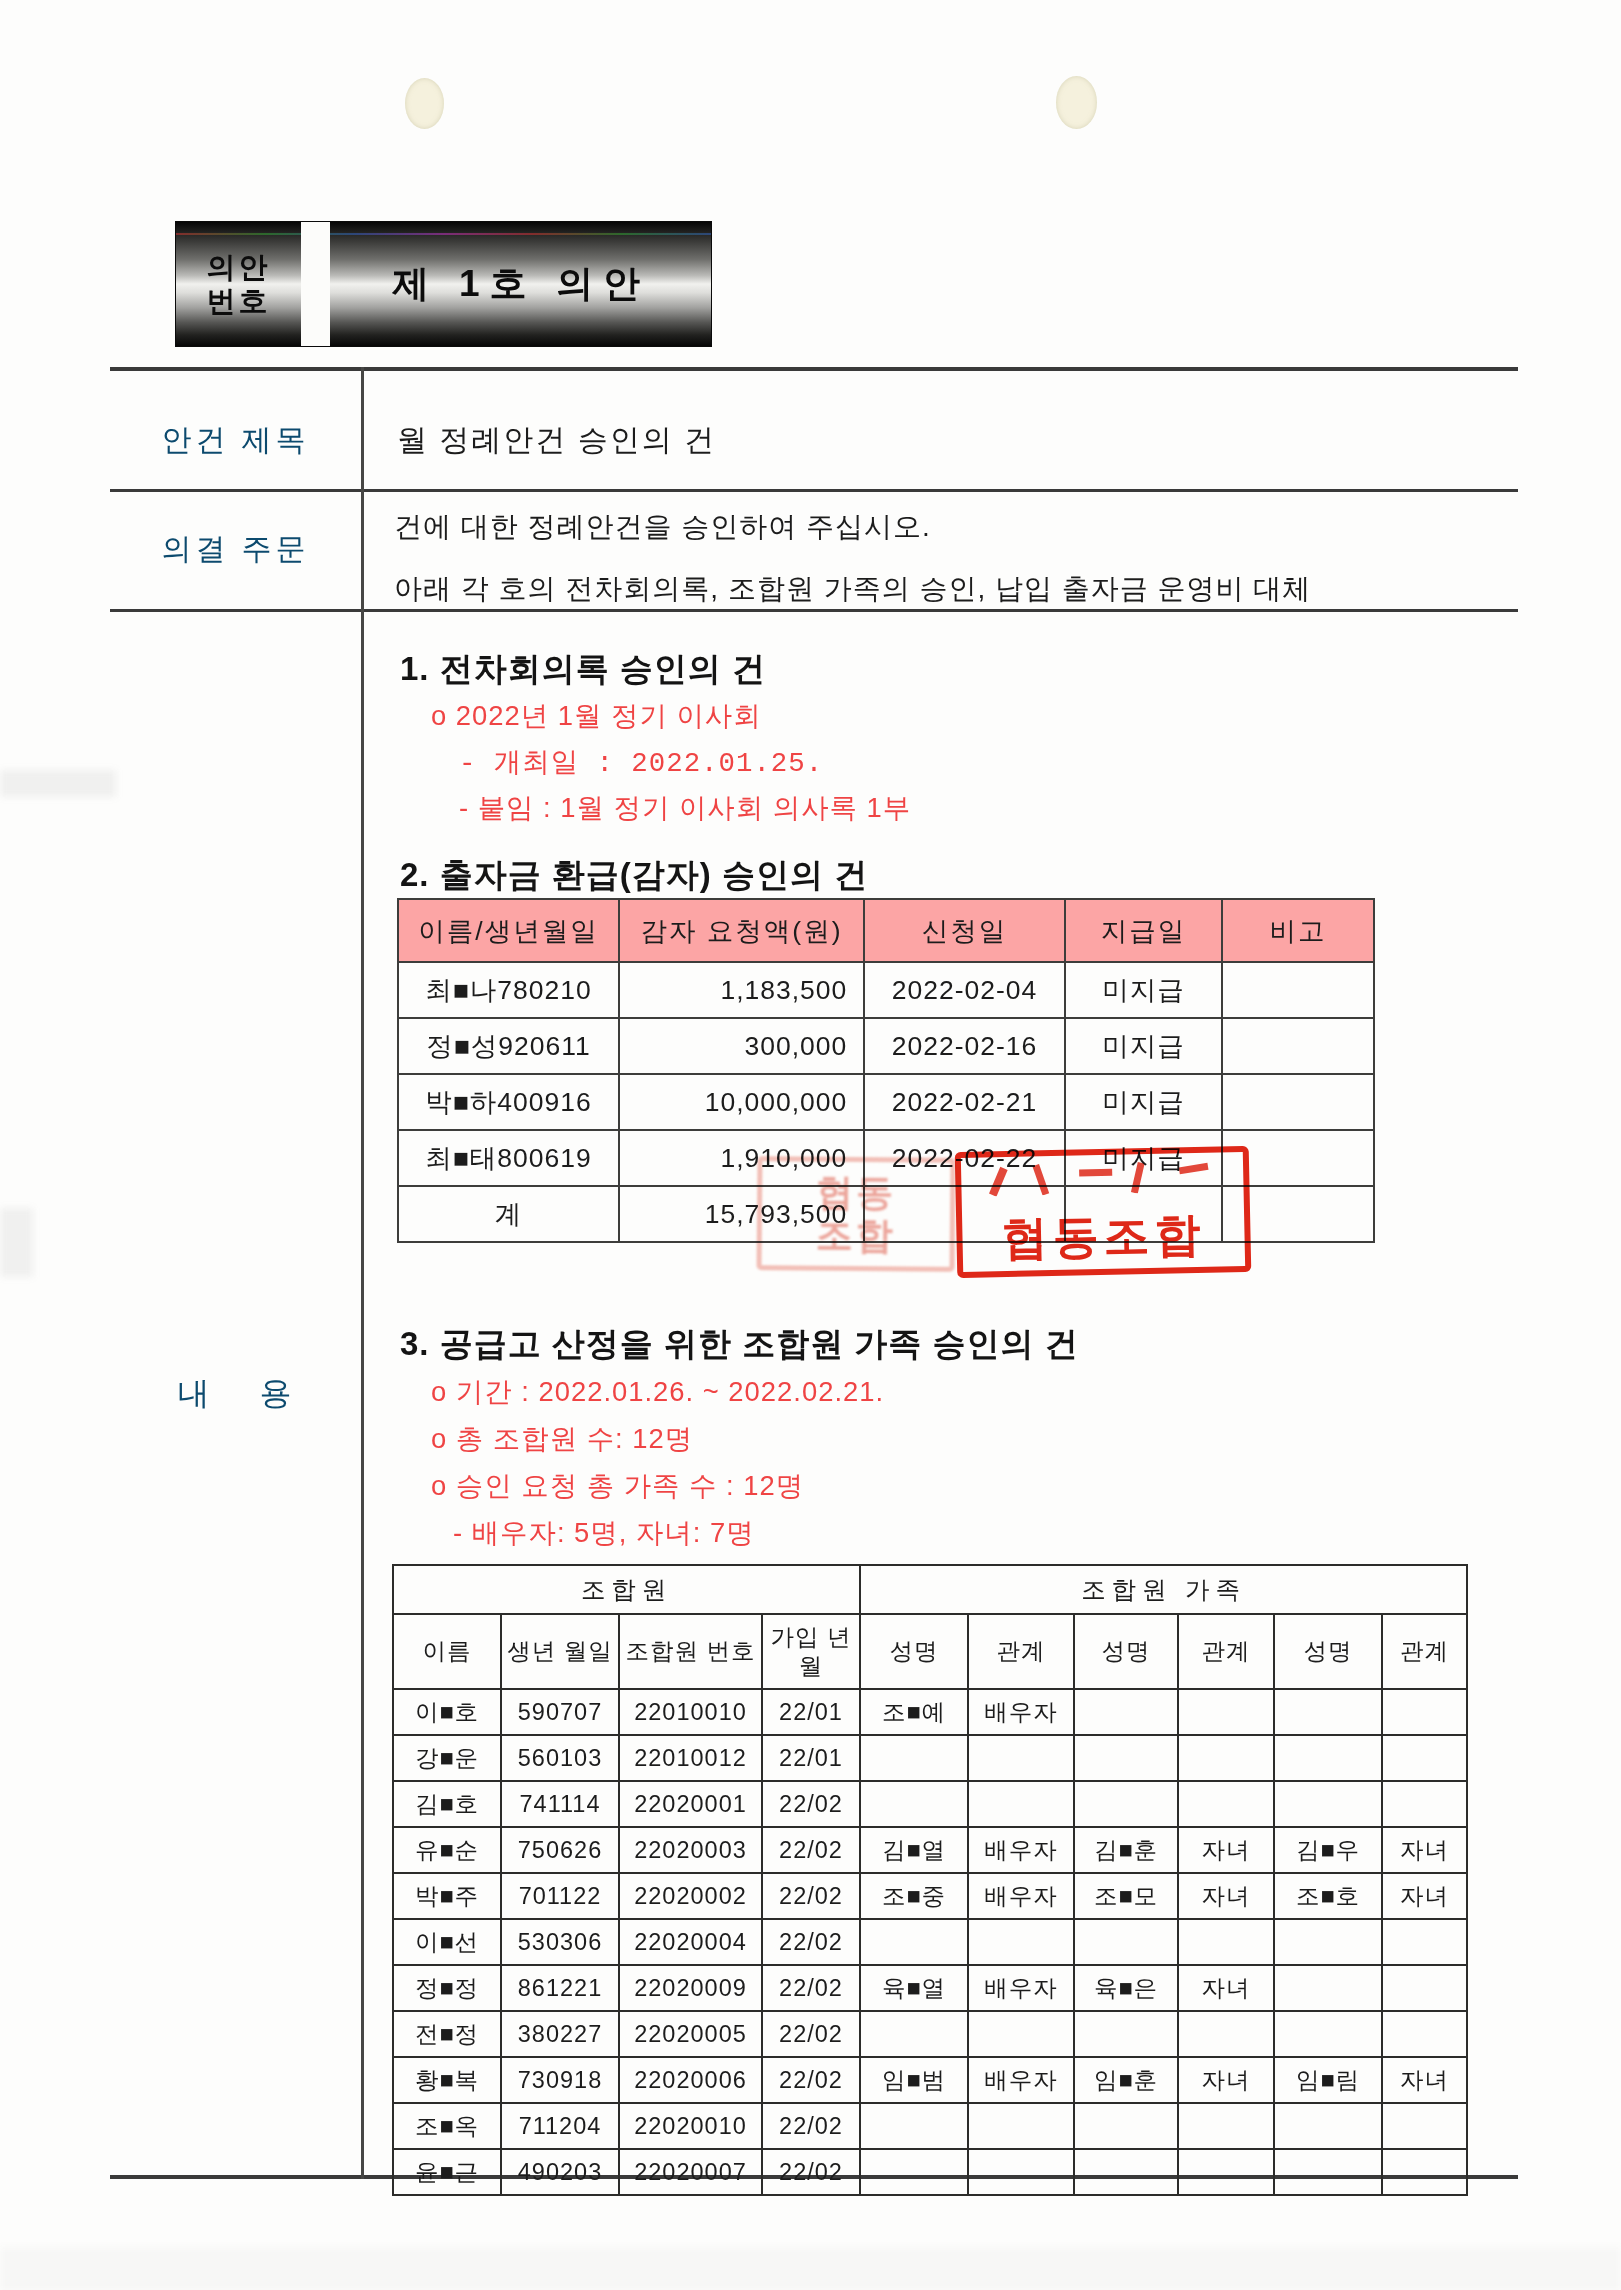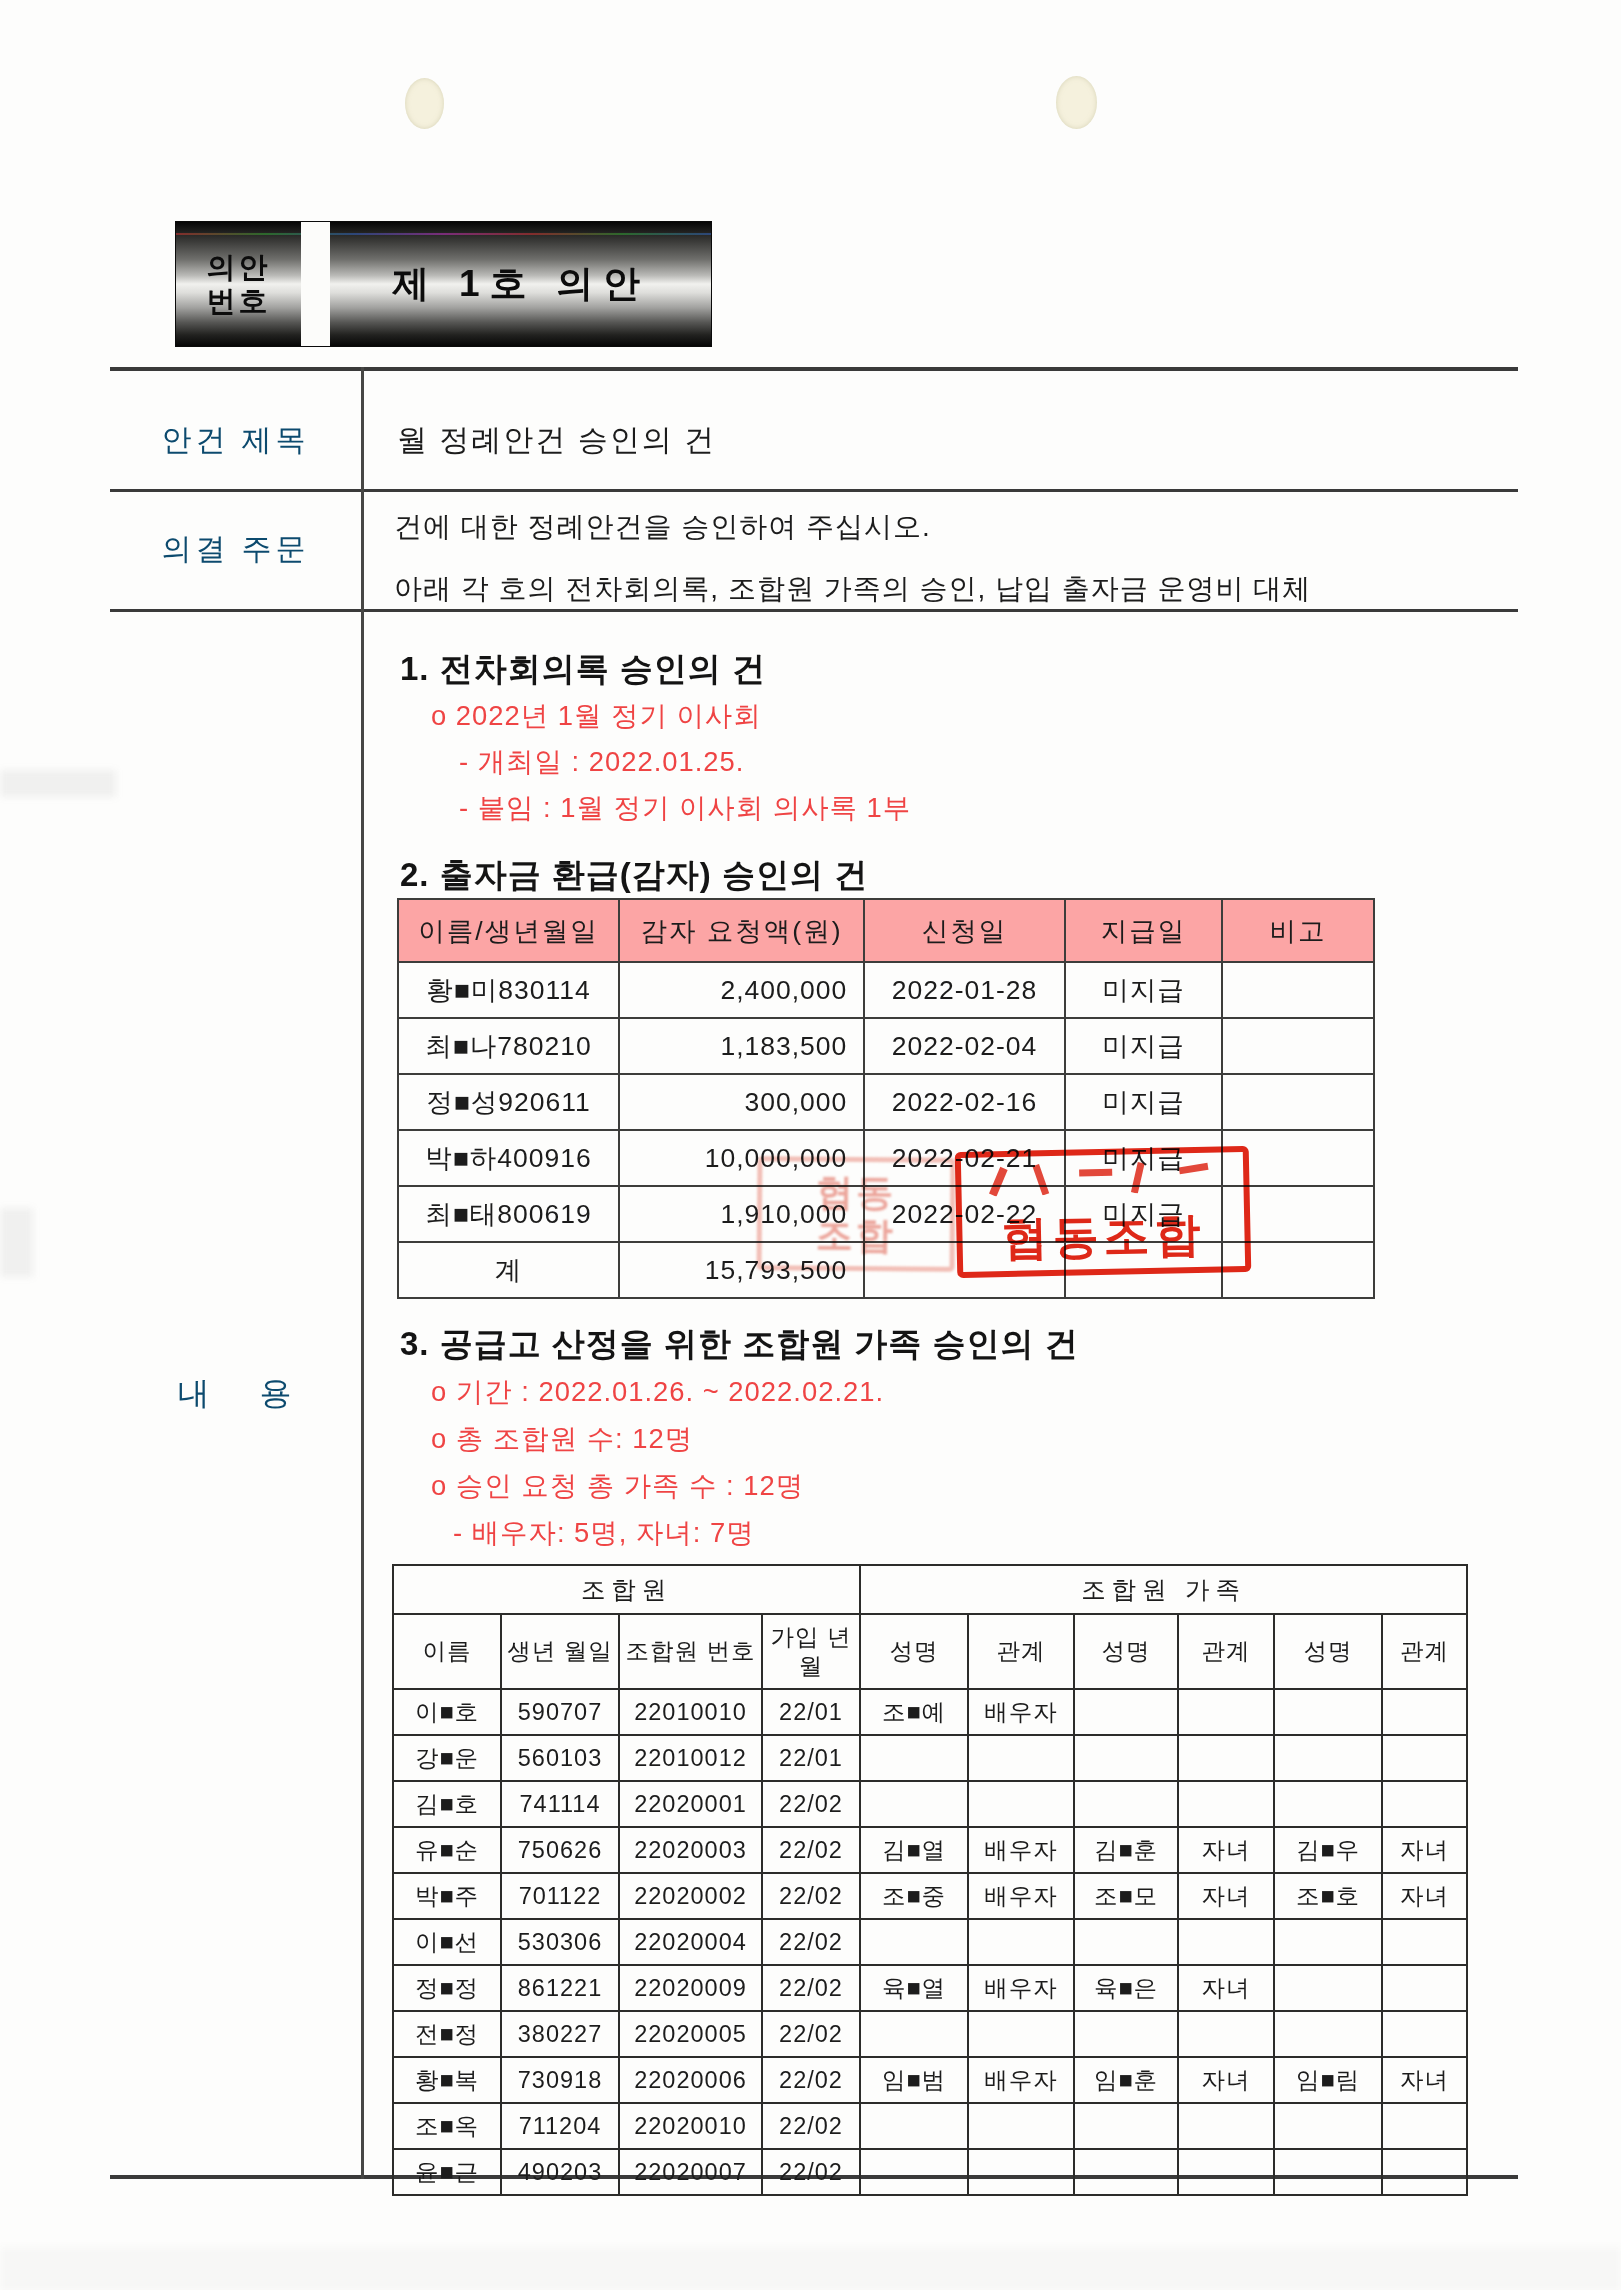--- a/index.html
+++ b/index.html
@@ -49,21 +49,21 @@
   .lbl-res{top:529px;}
   .lbl-content{top:1372px;font-size:32px;word-spacing:37px;letter-spacing:2px;}
   
   .title-value{position:absolute;left:397px;top:420px;font-size:30px;letter-spacing:2px;}
   .res-text{position:absolute;left:394px;top:496px;width:1137px;font-size:28px;line-height:62px;letter-spacing:1px;}
   
   .sec-h{position:absolute;font-size:33px;font-weight:700;letter-spacing:1px;color:#141414;}
   .sec-i{position:absolute;font-size:27.4px;letter-spacing:1px;color:#ef4444;}
   .s1h{left:400px;top:647px;}
   .s1a{left:431px;top:698px;}
-  .s1b{left:459px;top:744px;}
+  .s1b{left:459px;top:744px;font-family:Liberation Mono, monospace;}
   .s1c{left:459px;top:790px;}
   .s2h{left:400px;top:853px;}
   .s3h{left:400px;top:1322px;}
   .s3a{left:431px;top:1374px;}
   .s3b{left:431px;top:1421px;}
   .s3c{left:431px;top:1468px;}
   .s3d{left:453px;top:1515px;}
   
   .t1{position:absolute;left:397px;top:898px;border-collapse:collapse;table-layout:fixed;width:975px;font-size:26.5px;}
   .t1 th{background:#fca5a5;font-weight:400;height:59px;border:2px solid #3d3d3b;letter-spacing:2px;}
@@ -156,27 +156,20 @@
     <thead>
       <tr>
         <th>이름/생년월일</th>
         <th>감자 요청액(원)</th>
         <th>신청일</th>
         <th>지급일</th>
         <th>비고</th>
       </tr>
     </thead>
     <tbody>
-        <tr>
-          <td>황■미830114</td>
-          <td>2,400,000</td>
-          <td>2022-01-28</td>
-          <td>미지급</td>
-          <td></td>
-        </tr>
         <tr>
           <td>최■나780210</td>
           <td>1,183,500</td>
           <td>2022-02-04</td>
           <td>미지급</td>
           <td></td>
         </tr>
         <tr>
           <td>정■성920611</td>
           <td>300,000</td>

